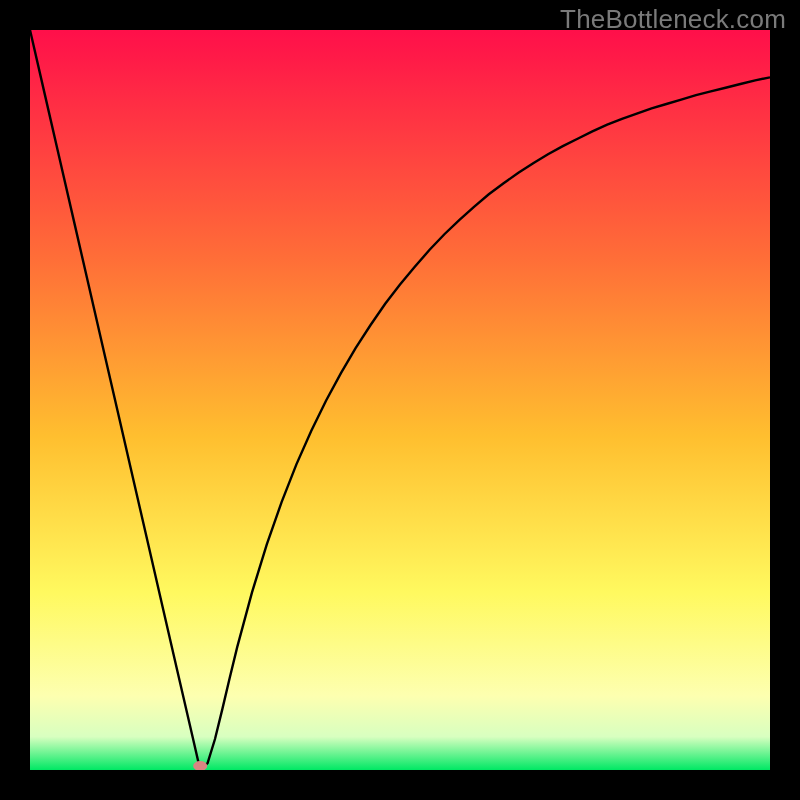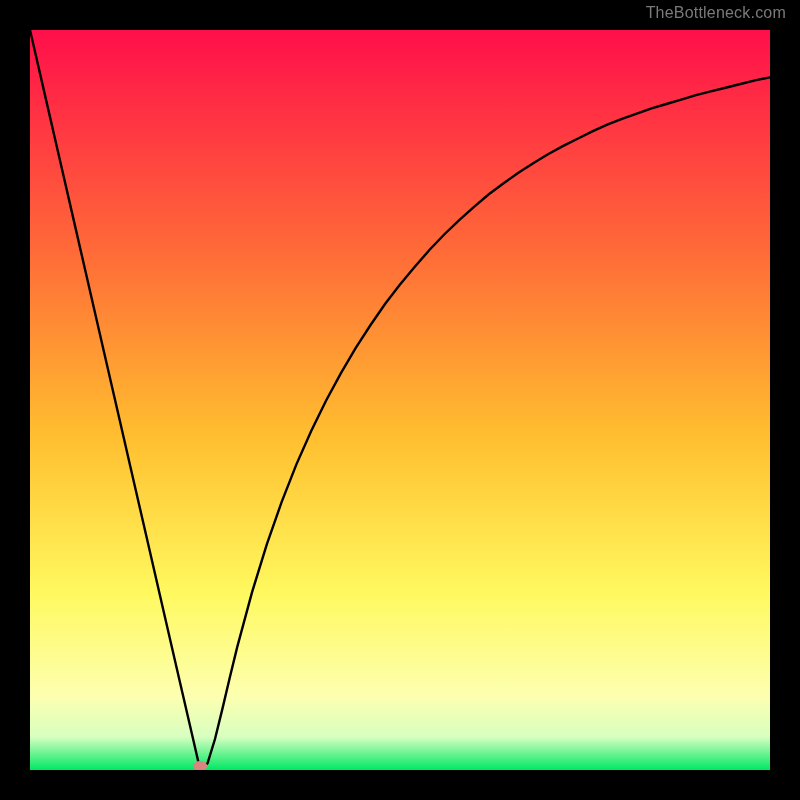--- a/index.html
+++ b/index.html
@@ -23,21 +23,21 @@
     top: 30px;
     width: 740px;
     height: 740px;
     overflow: hidden;
   }
   .attribution {
     position: absolute;
     top: 4px;
     right: 14px;
     color: #7a7a7a;
-    font-size: 16px;
+    font-size: 26px;
     font-weight: 500;
     letter-spacing: 0.2px;
   }
   svg {
     display: block;
   }
 </style>
 </head>
 <body>
 

